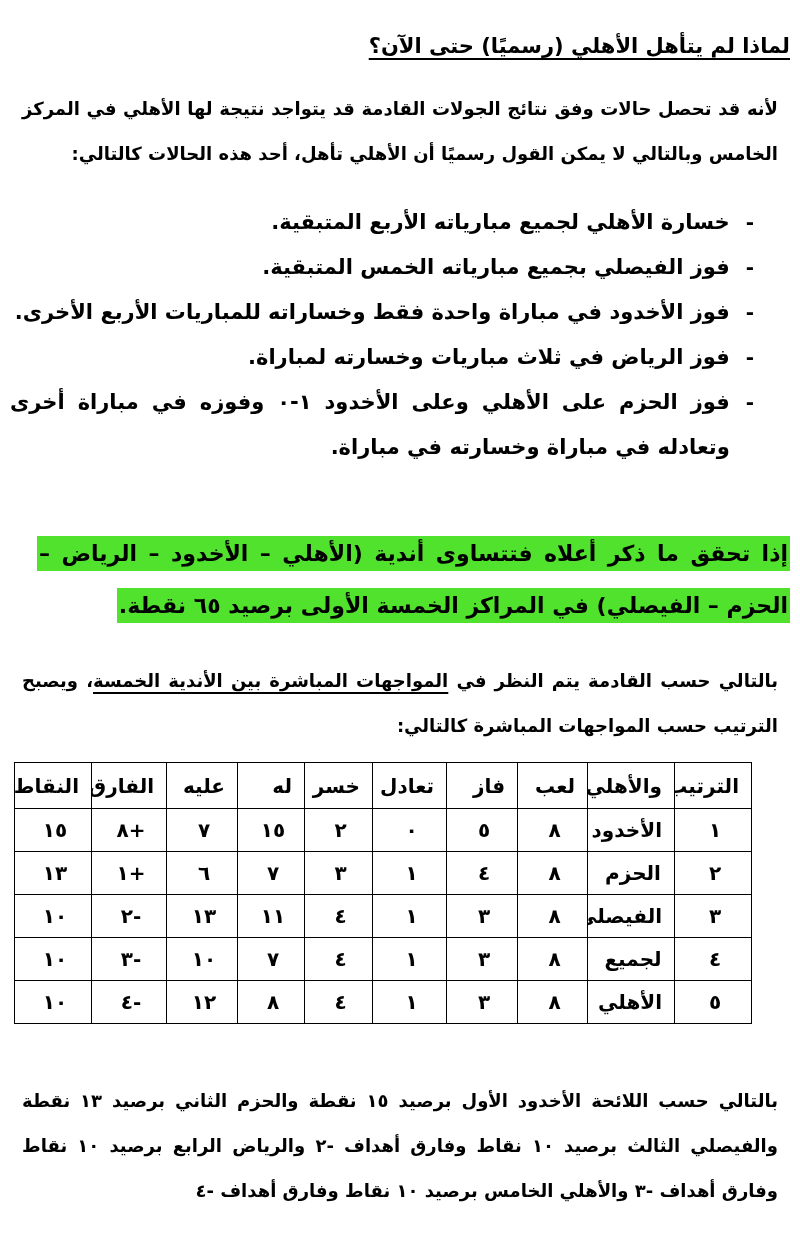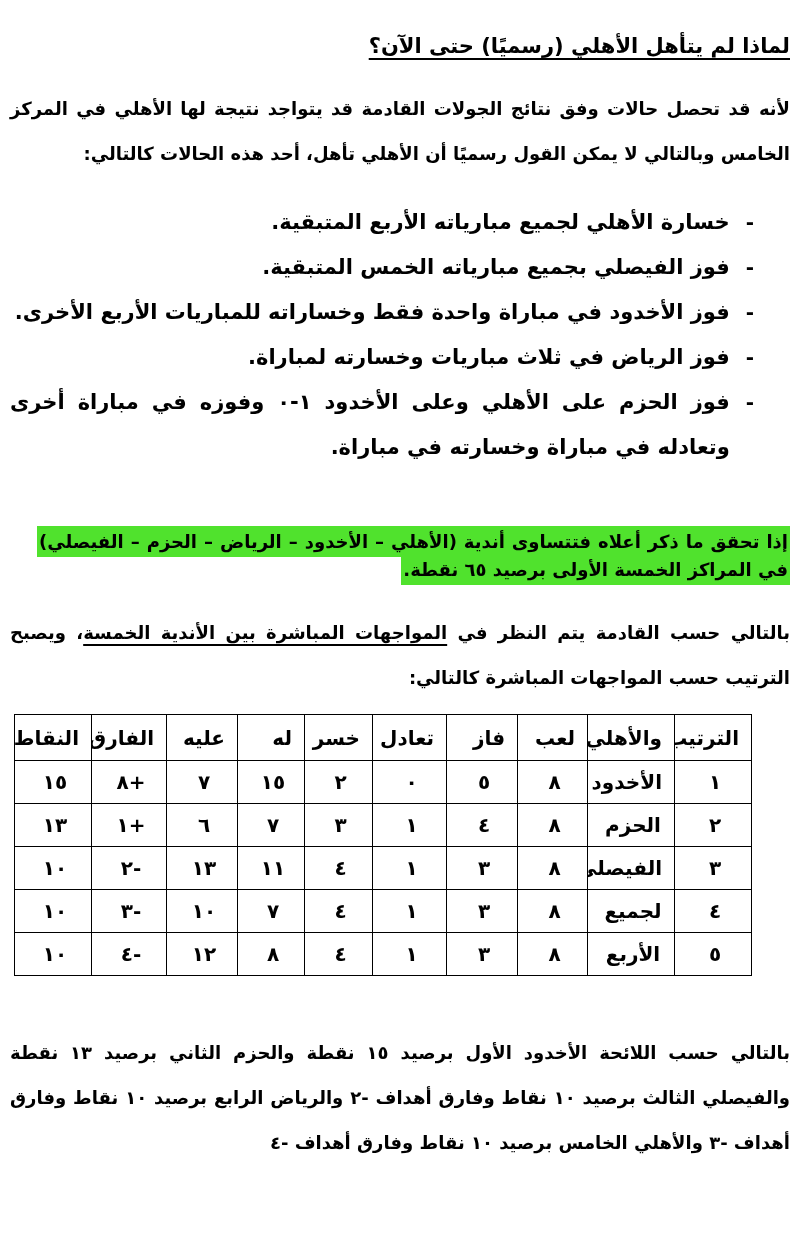--- a/index.html
+++ b/index.html
@@ -9,30 +9,30 @@
   }
   .page{padding:26px 10px 0 10px;}
 
   .title{
     font-size:21px;line-height:32px;text-align:right;
     text-decoration:underline;text-underline-offset:5px;text-decoration-thickness:1.5px;
     margin:4px 0 0 0;
   }
 
   .para{
-    font-size:18px;line-height:45px;text-align:justify;margin:0;
+    font-size:18px;line-height:45px;text-align:justify;margin:12px;
   }
   .intro{margin-top:24px;}
 
   .bullets{margin-top:24px;padding-right:36px;}
   .bullet{display:flex;gap:16px;align-items:flex-start;}
   .bullet .dash{flex:0 0 auto;font-size:20px;line-height:45px;}
   .bullet .btxt{flex:1 1 auto;font-size:21px;line-height:45px;text-align:justify;}
 
-  .highlight-para{margin-top:58px;font-size:18px;line-height:28px;text-align:justify;margin-left:27px;}
+  .highlight-para{margin-top:58px;font-size:22px;line-height:52px;text-align:justify;margin-left:27px;}
   .highlight-para mark{
     background:#50e22d;color:#000;
     padding:5px 2px;
     -webkit-box-decoration-break:clone;box-decoration-break:clone;
   }
 
   .regulation{margin-top:26px;}
   .uline{text-decoration:underline;text-underline-offset:5px;text-decoration-thickness:1.5px;}
 
   table.standings{
@@ -163,21 +163,21 @@
       <td>٣</td>
       <td>١</td>
       <td>٤</td>
       <td>٧</td>
       <td>١٠</td>
       <td>-٣</td>
       <td>١٠</td>
     </tr>
     <tr>
       <td>٥</td>
-      <td>الأربع</td>
+      <td>الأهلي</td>
       <td>٨</td>
       <td>٣</td>
       <td>١</td>
       <td>٤</td>
       <td>٨</td>
       <td>١٢</td>
       <td>-٤</td>
       <td>١٠</td>
     </tr>
   </tbody>

